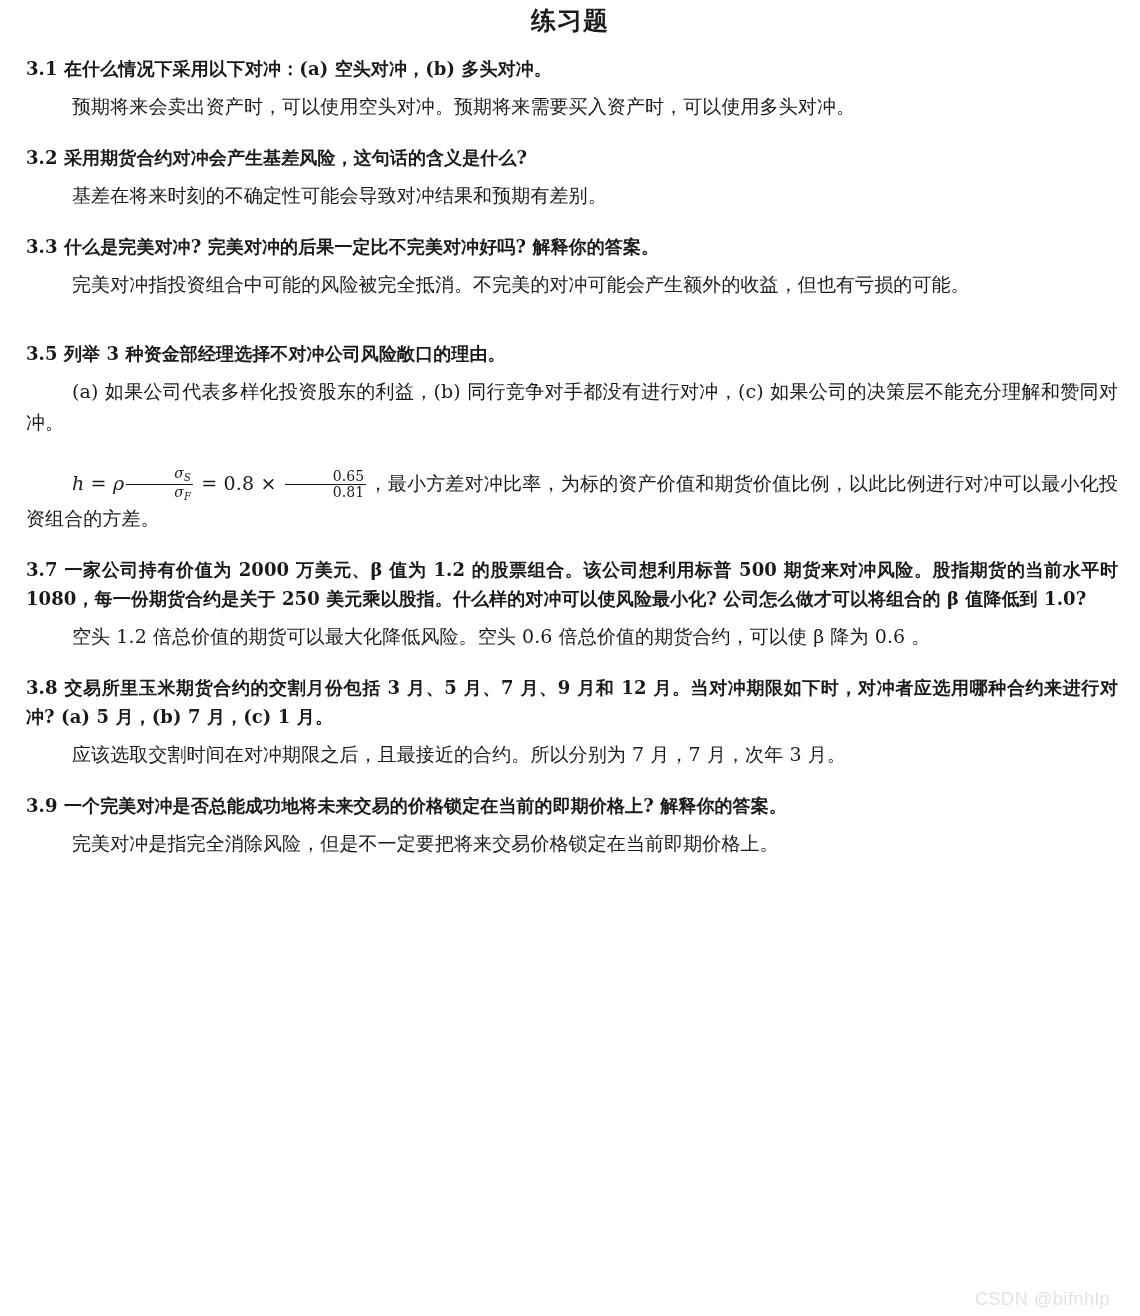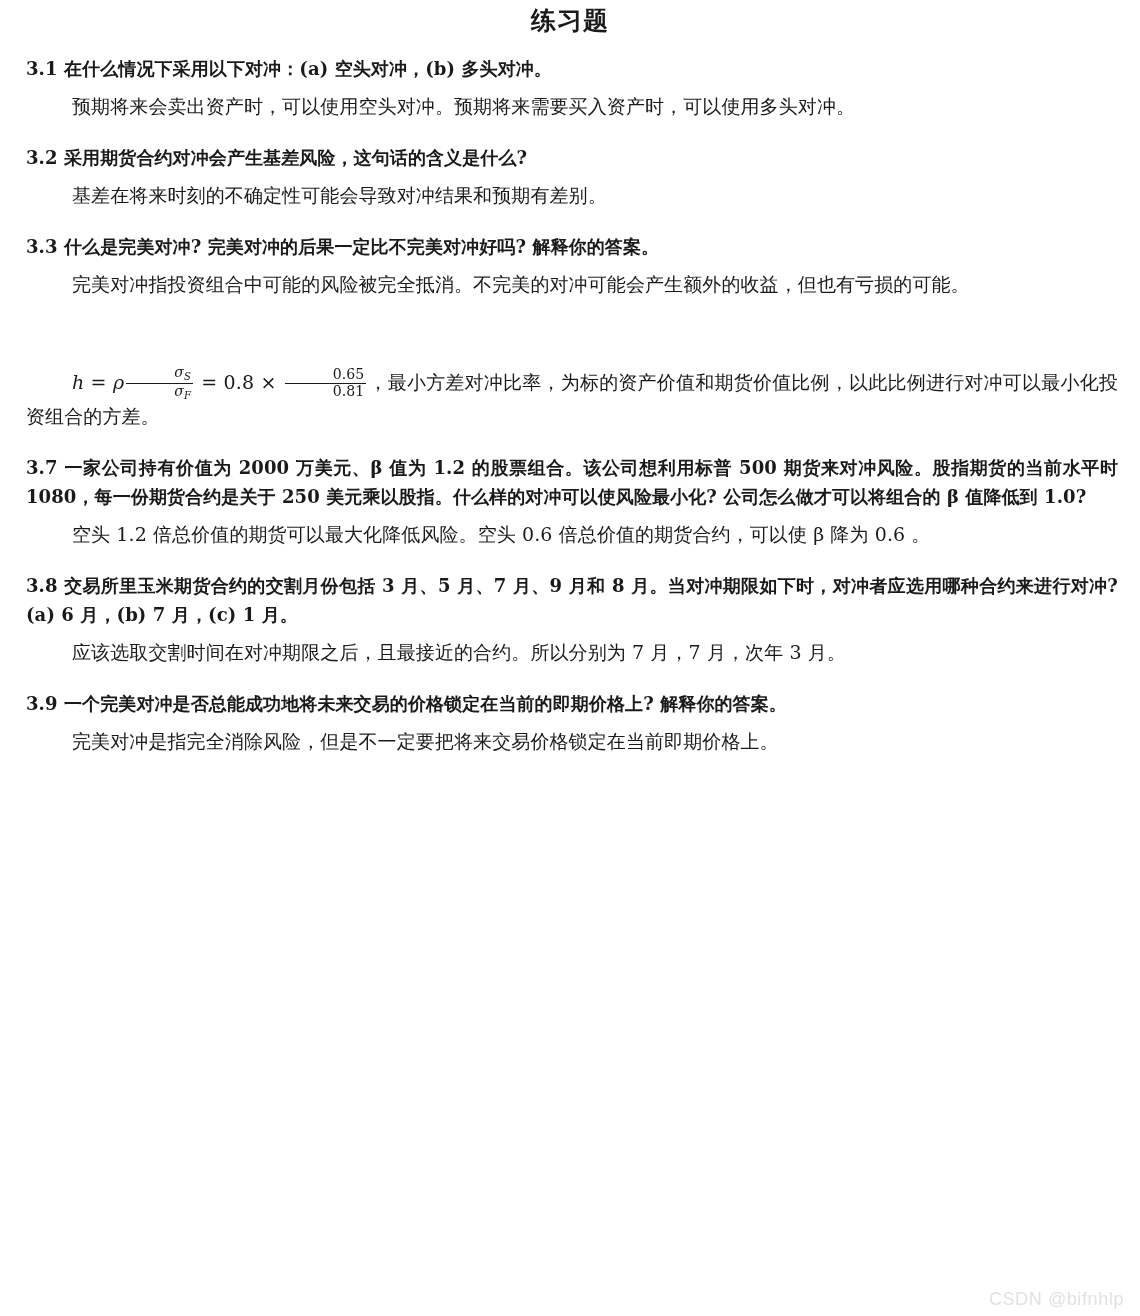--- a/index.html
+++ b/index.html
@@ -81,21 +81,21 @@
   .sub {
     font-size: 0.72em;
     vertical-align: -0.28em;
   }
   .formula {
     font-size: 19px;
     white-space: nowrap;
   }
   .watermark {
     position: absolute;
-    right: 16px;
+    right: 30px;
     bottom: 12px;
     font-family: "Liberation Sans", sans-serif;
     font-size: 18px;
     color: #e2e2e2;
     letter-spacing: 0.6px;
     user-select: none;
   }
 </style>
 </head>
 <body>
@@ -122,37 +122,42 @@
 
     <div class="block">
       <p class="q">3.3 什么是完美对冲? 完美对冲的后果一定比不完美对冲好吗? 解释你的答案。</p>
       <div class="gap-a"></div>
       <p class="a">完美对冲指投资组合中可能的风险被完全抵消。不完美的对冲可能会产生额外的收益，但也有亏损的可能。</p>
     </div>
     <div class="gap-q"></div>
 
     <div class="gap-q"></div>
 
+    <div class="block">
+      <p class="q">3.5 列举 3 种资金部经理选择不对冲公司风险敞口的理由。</p>
+      <div class="gap-a"></div>
+      <p class="a">(a) 如果公司代表多样化投资股东的利益，(b) 同行竞争对手都没有进行对冲，(c) 如果公司的决策层不能充分理解和赞同对冲。</p>
+    </div>
     <div class="gap-q"></div>
 
     <div class="block">
       <div class="gap-a"></div>
       <p class="a"><span class="formula"><span class="mi">h</span>&nbsp;<span>=</span>&nbsp;<span class="mi">ρ</span><span class="frac"><span class="num"><span class="mi">σ</span><span class="sub mi">S</span></span><span class="den"><span class="mi">σ</span><span class="sub mi">F</span></span></span>&nbsp;<span>=</span>&nbsp;<span>0.8</span>&nbsp;<span>×</span>&nbsp;<span class="frac"><span class="num">0.65</span><span class="den">0.81</span></span></span><span>，最小方差对冲比率，为标的资产价值和期货价值比例，以此比例进行对冲可以最小化投资组合的方差。</span></p>
     </div>
     <div class="gap-q"></div>
 
     <div class="block">
       <p class="q">3.7 一家公司持有价值为 2000 万美元、β 值为 1.2 的股票组合。该公司想利用标普 500 期货来对冲风险。股指期货的当前水平时 1080，每一份期货合约是关于 250 美元乘以股指。什么样的对冲可以使风险最小化? 公司怎么做才可以将组合的 β 值降低到 1.0?</p>
       <div class="gap-a"></div>
       <p class="a">空头 1.2 倍总价值的期货可以最大化降低风险。空头 0.6 倍总价值的期货合约，可以使 β 降为 0.6 。</p>
     </div>
     <div class="gap-q"></div>
 
     <div class="block">
-      <p class="q">3.8 交易所里玉米期货合约的交割月份包括 3 月、5 月、7 月、9 月和 8 月。当对冲期限如下时，对冲者应选用哪种合约来进行对冲? (a) 6 月，(b) 7 月，(c) 1 月。</p>
+      <p class="q">3.8 交易所里玉米期货合约的交割月份包括 3 月、5 月、7 月、9 月和 12 月。当对冲期限如下时，对冲者应选用哪种合约来进行对冲? (a) 5 月，(b) 7 月，(c) 1 月。</p>
       <div class="gap-a"></div>
       <p class="a">应该选取交割时间在对冲期限之后，且最接近的合约。所以分别为 7 月，7 月，次年 3 月。</p>
     </div>
     <div class="gap-q"></div>
 
     <div class="block">
       <p class="q">3.9 一个完美对冲是否总能成功地将未来交易的价格锁定在当前的即期价格上? 解释你的答案。</p>
       <div class="gap-a"></div>
       <p class="a">完美对冲是指完全消除风险，但是不一定要把将来交易价格锁定在当前即期价格上。</p>
     </div>

